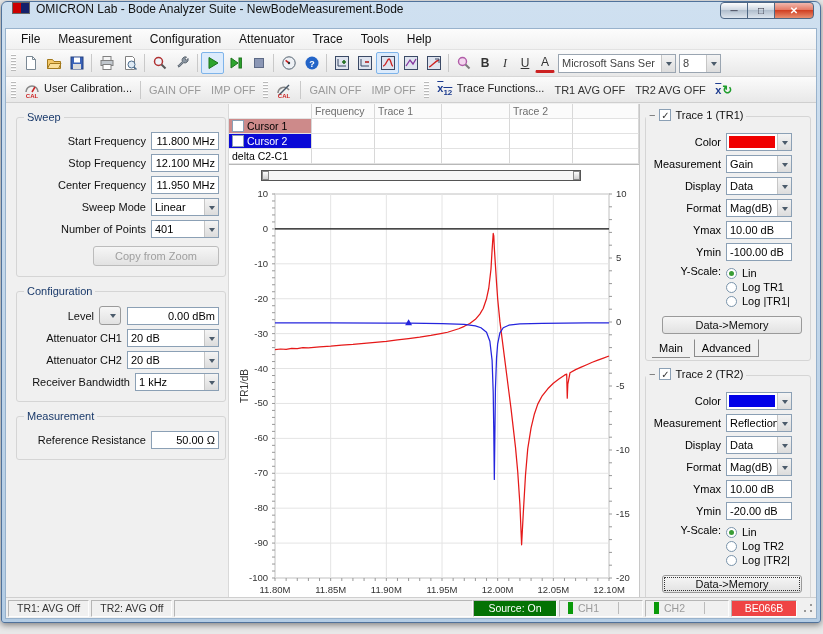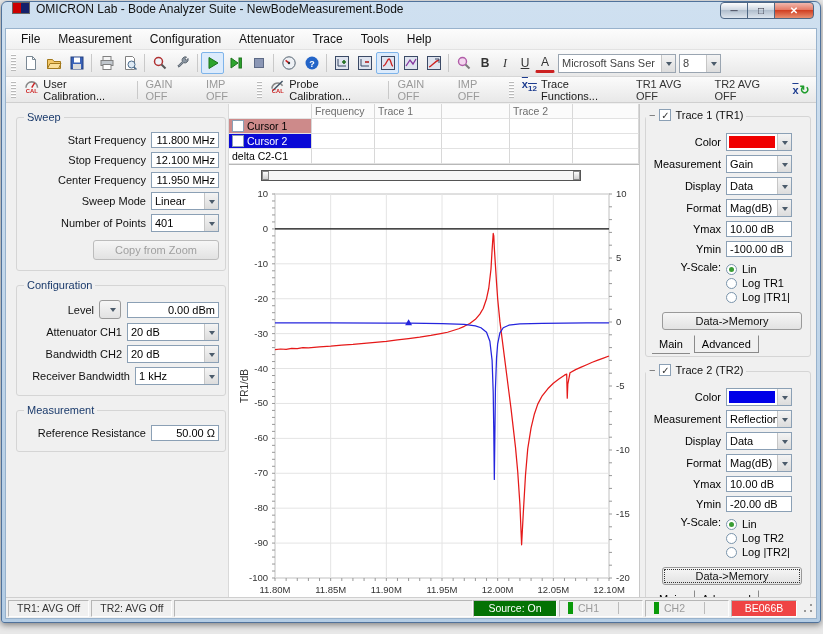--- a/index.html
+++ b/index.html
@@ -59,21 +59,21 @@
   .content { position:absolute; left:0; top:75px; right:0; bottom:21px; display:flex; background:#f0f0f0; }
   .left-panel { width:222px; padding:4px 2px 0 10px; }
   .center-panel { flex:1; background:#fff; border-left:1px solid #d9d9d9; position:relative; overflow:hidden; }
   .right-panel { width:177px; background:#f0f0f0; border-left:1px solid #c8c8c8; padding:2px 5px 0 5px; position:relative; }
 
   
   .groupbox { position:relative; border:1px solid #d5d5d5; border-radius:3px; margin-top:9px; padding:10px 6px 6px 4px; }
   .grouplabel { position:absolute; top:-7px; left:7px; background:#f0f0f0; padding:0 3px; font-size:11px; color:#1a3a6b; }
   .frow { display:flex; align-items:center; margin:4px 0; }
   .flabel { flex:1; text-align:right; font-size:11px; color:#111; padding-right:5px; white-space:nowrap; }
-  .tbox { background:#fff; border:1px solid #8ba0b5; height:16px; font-size:11px; padding:1px 3px; color:#000; display:flex; align-items:center; }
+  .tbox { background:#fff; border:1px solid #8ba0b5; height:16px; font-size:11px; padding:8px 3px; color:#000; display:flex; align-items:center; }
   .tbox.num { justify-content:flex-end; }
   .w68 { width:68px; }
   .cb { display:flex; background:#fff; border:1px solid #8ba0b5; height:18px; align-items:center; }
   .cb .ctext { flex:1; font-size:11px; padding:0 3px; white-space:nowrap; overflow:hidden; }
   .btn { background:linear-gradient(#f6f6f6,#e2e2e2); border:1px solid #9a9a9a; border-radius:3px;
     font-size:11px; color:#111; text-align:center; padding:3px 6px; }
   .btn.disabled { color:#9f9f9f; border-color:#bcbcbc; }
   .dropbtn { width:22px; height:19px; margin-right:6px; }
 
   
@@ -314,21 +314,20 @@
       <span class="caldim">IMP OFF</span>
       <span class="grip"></span>
       <span class="calbtn">
         <span class="cicon">
               <svg viewBox="0 0 16 16">
                 <path d="M2 11a6 6 0 0 1 11-3" fill="none" stroke="#888" stroke-width="1.6"></path>
                 <path d="M3 13L13 3" stroke="#456" stroke-width="1.5"></path>
                 <text x="8" y="15.5" font-size="6" fill="#c22" text-anchor="middle" font-weight="bold">CAL</text>
               </svg>
             </span>
-        <span>Probe Calibration...</span>
       </span>
       <span class="tsep"></span>
       <span class="caldim">GAIN OFF</span>
       <span class="caldim">IMP OFF</span>
       <span class="grip"></span>
       <span class="calbtn">
         <span class="cicon">
               <span class="xbar">x<sub>12</sub></span>
             </span>
         <span>Trace Functions...</span>
@@ -388,21 +387,21 @@
             <span class="tbox num" style="width:92px;">0.00 dBm</span>
               </div>
           <div class="frow">
                 <span class="flabel">Attenuator CH1</span>
             <span class="cb" style="width:92px;">
                   <span class="ctext">20 dB</span>
                   <span class="carrow"></span>
                 </span>
               </div>
           <div class="frow">
-                <span class="flabel">Bandwidth CH2</span>
+                <span class="flabel">Attenuator CH2</span>
             <span class="cb" style="width:92px;">
                   <span class="ctext">20 dB</span>
                   <span class="carrow"></span>
                 </span>
               </div>
           <div class="frow">
                 <span class="flabel">Receiver Bandwidth</span>
             <span class="cb" style="width:84px;">
                   <span class="ctext">1 kHz</span>
                   <span class="carrow"></span>

